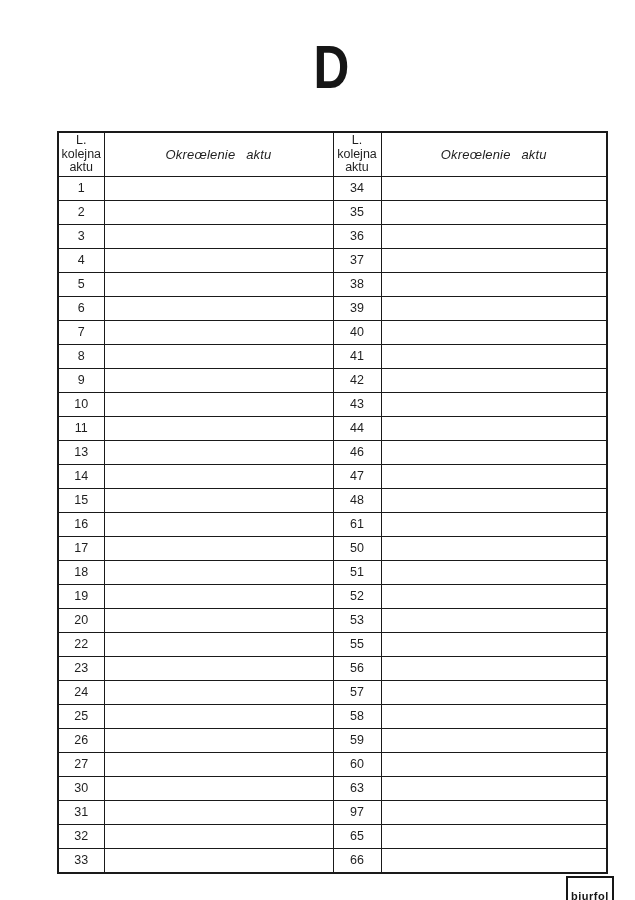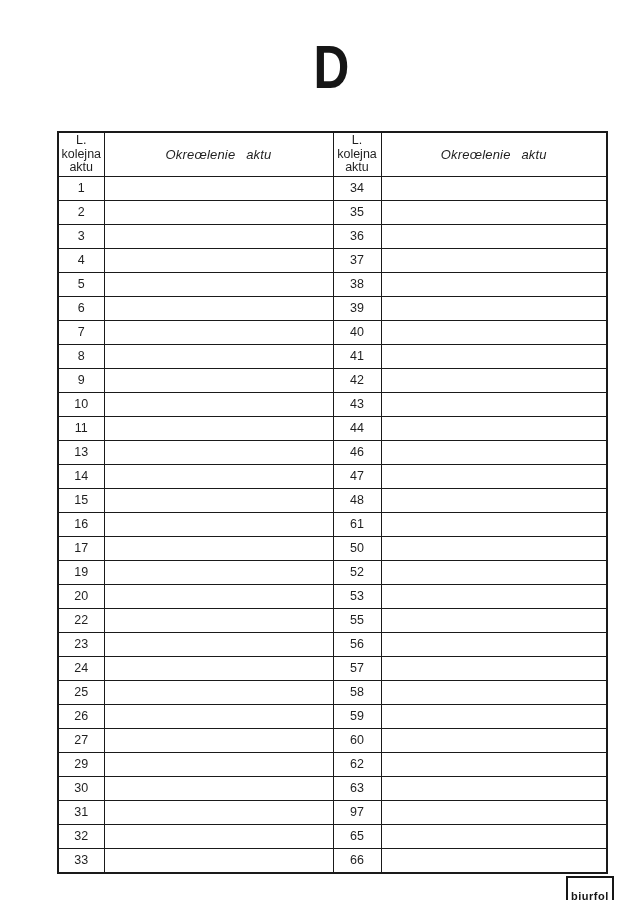--- a/index.html
+++ b/index.html
@@ -210,20 +210,26 @@
           <td class="num">61</td>
           <td class="blank"></td>
         </tr>
         <tr>
           <td class="num">17</td>
           <td class="blank"></td>
           <td class="num">50</td>
           <td class="blank"></td>
         </tr>
         <tr>
+          <td class="num">18</td>
+          <td class="blank"></td>
+          <td class="num">51</td>
+          <td class="blank"></td>
+        </tr>
+        <tr>
           <td class="num">19</td>
           <td class="blank"></td>
           <td class="num">52</td>
           <td class="blank"></td>
         </tr>
         <tr>
           <td class="num">20</td>
           <td class="blank"></td>
           <td class="num">53</td>
           <td class="blank"></td>
@@ -255,26 +261,20 @@
         <tr>
           <td class="num">26</td>
           <td class="blank"></td>
           <td class="num">59</td>
           <td class="blank"></td>
         </tr>
         <tr>
           <td class="num">27</td>
           <td class="blank"></td>
           <td class="num">60</td>
-          <td class="blank"></td>
-        </tr>
-        <tr>
-          <td class="num">29</td>
-          <td class="blank"></td>
-          <td class="num">62</td>
           <td class="blank"></td>
         </tr>
         <tr>
           <td class="num">30</td>
           <td class="blank"></td>
           <td class="num">63</td>
           <td class="blank"></td>
         </tr>
         <tr>
           <td class="num">31</td>

